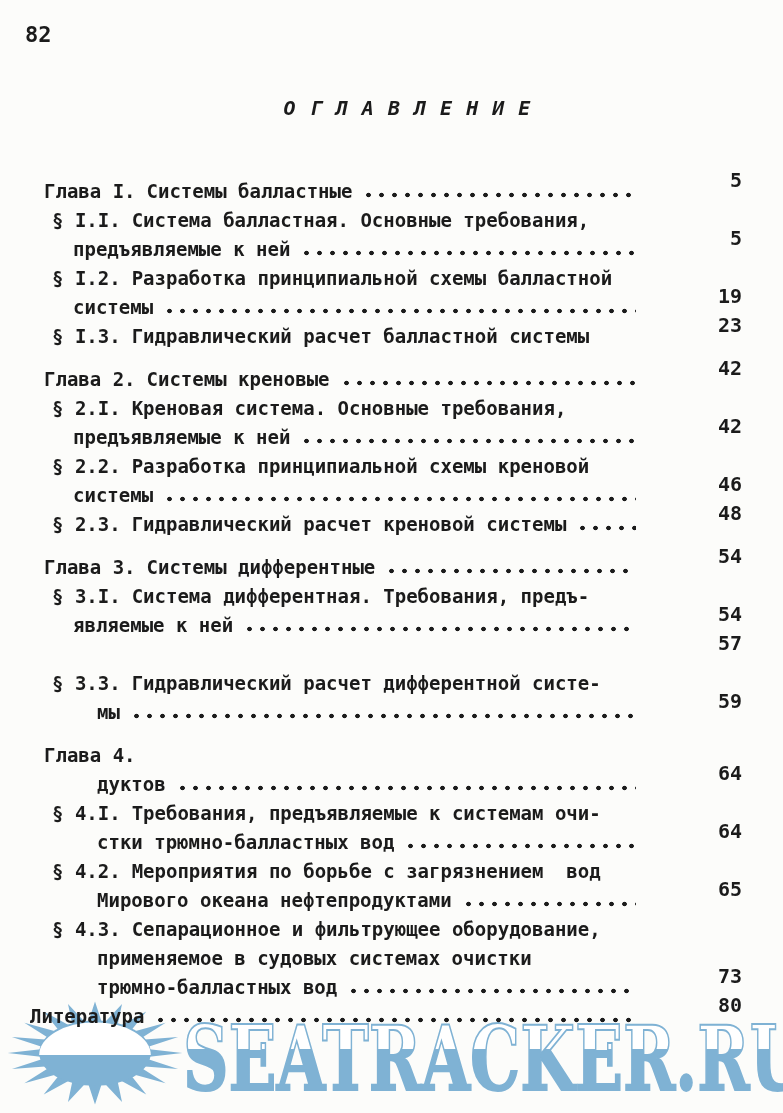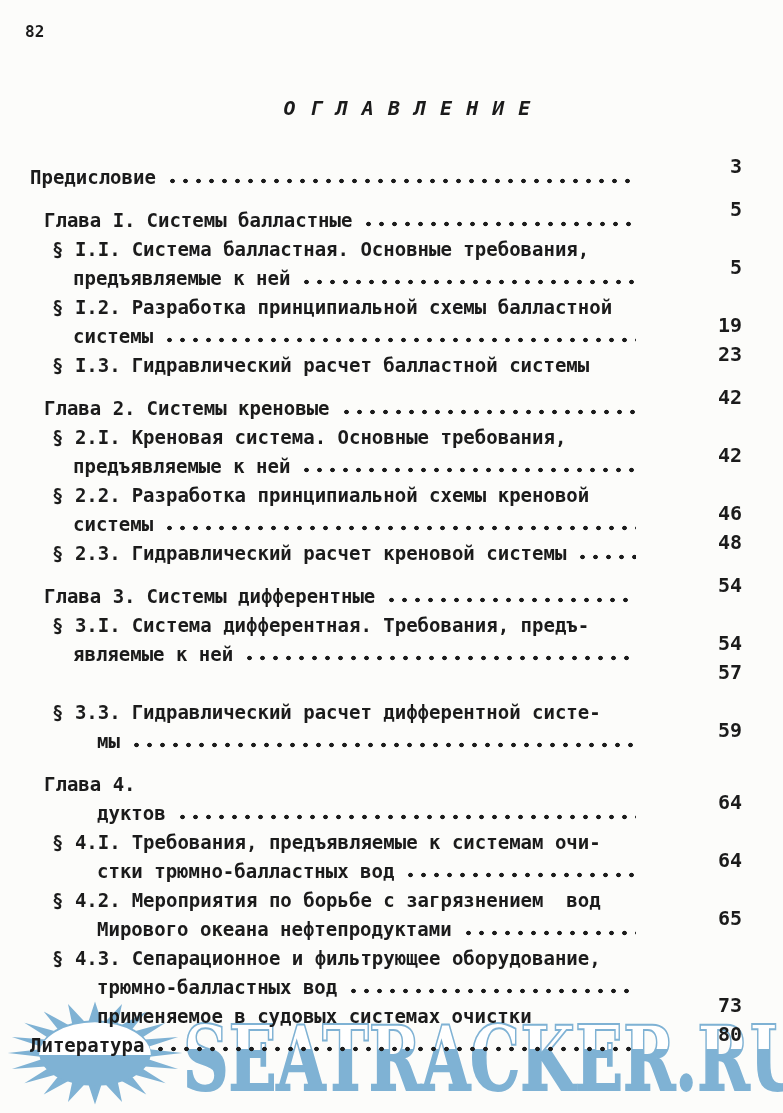--- a/index.html
+++ b/index.html
@@ -5,21 +5,21 @@
   html,body{margin:0;padding:0;background:#e8e8e8;}
   .sheet{
     position:relative;width:783px;height:1113px;margin:0 auto;
     background:#fcfcfa;overflow:hidden;
     font-family:"DejaVu Sans Mono","Liberation Mono",monospace;
     color:var(--ink,#1b1b1b);
   }
   
   .corner-num{
     position:absolute;top:22px;left:25px;z-index:1;
-    font-size:16px;font-weight:700;
+    font-size:22px;font-weight:700;
   }
   .doc-title{
     position:absolute;top:96px;left:16px;width:100%;z-index:1;
     text-align:center;font-size:20px;font-weight:700;
     letter-spacing:1px;white-space:pre;font-style:italic;
   }
   .toc{
     position:absolute;top:163px;left:30px;width:718px;z-index:1;
     font-size:19px;font-weight:700;line-height:29px;
   }
@@ -77,31 +77,20 @@
       <span class="wm-layer wm-fill">SEATRACKER.RU</span>
       <span class="wm-layer wm-stroke">SEATRACKER.RU</span>
     </div>
   </div>
 
   <div class="corner-num">82</div>
 
   <div class="doc-title">О Г Л А В Л Е Н И Е</div>
 
   <div class="toc" id="toc">
-      <div class="entry plain">
-        <div class="body">
-          <div class="line">
-            <span class="txt">Предисловие</span>
-            <span class="leader"></span>
-          </div>
-        </div>
-        <div class="pg">
-          <span class="pgnum">3</span>
-        </div>
-      </div>
       <div class="entry chapter">
         <div class="body">
           <div class="line">
             <span class="lbl">Глава I.</span>
             <span class="txt">Системы балластные</span>
             <span class="leader"></span>
           </div>
         </div>
         <div class="pg">
           <span class="pgnum">5</span>
@@ -293,26 +282,26 @@
           <span class="pgnum">65</span>
         </div>
       </div>
       <div class="entry section">
         <div class="body">
           <div class="line">
             <span class="lbl">§ 4.3.</span>
             <span class="txt">Сепарационное и фильтрующее оборудование,</span>
           </div>
           <div class="line cont-deep">
+            <span class="txt">применяемое в судовых системах очистки</span>
+          </div>
+          <div class="line cont-deep">
             <span class="txt">трюмно-балластных вод</span>
             <span class="leader"></span>
           </div>
-          <div class="line cont-deep">
-            <span class="txt">применяемое в судовых системах очистки</span>
-          </div>
         </div>
         <div class="pg">
           <span class="pgnum">73</span>
         </div>
       </div>
       <div class="entry plain">
         <div class="body">
           <div class="line">
             <span class="txt">Литература</span>
             <span class="leader"></span>

